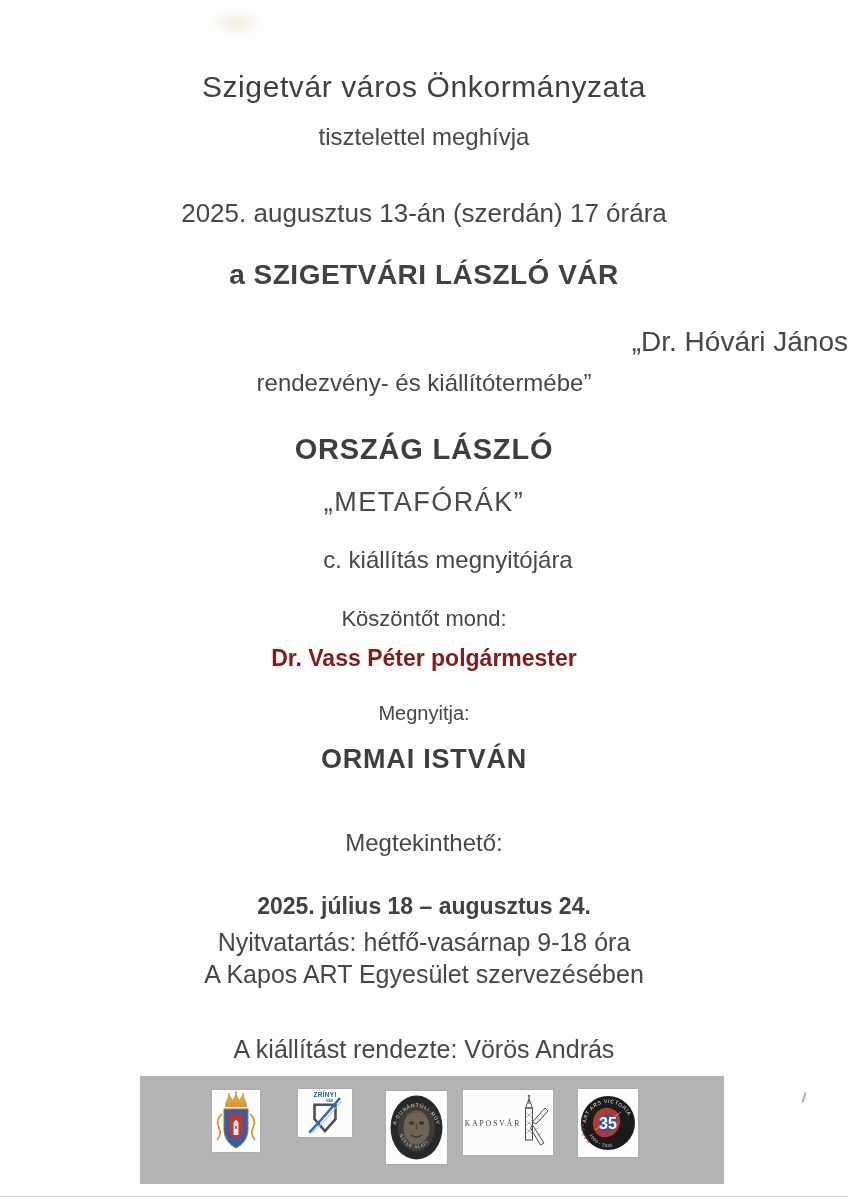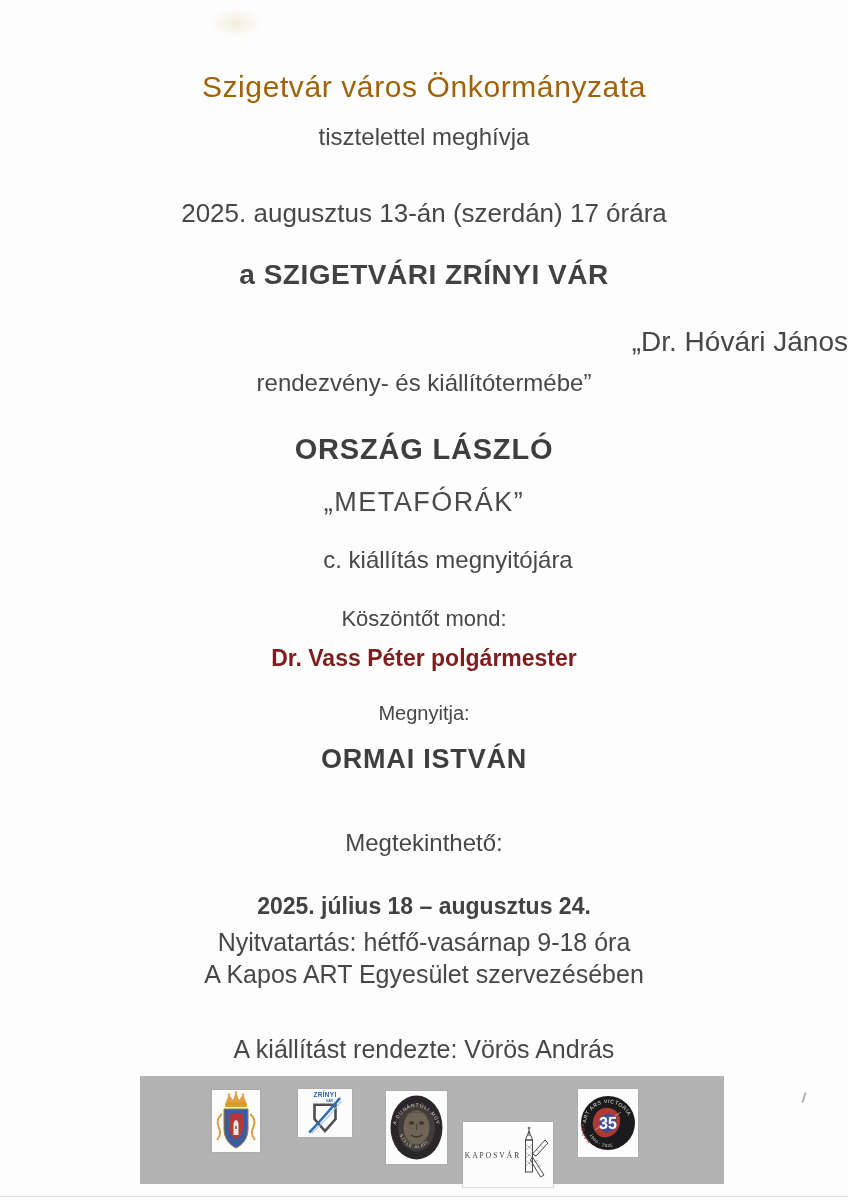--- a/index.html
+++ b/index.html
@@ -3,21 +3,21 @@
 <meta charset="utf-8">
 <style>
   html,body{margin:0;padding:0;background:#e9e9e9;}
   .page{
     position:relative;width:848px;height:1200px;margin:0 auto;
     background:#fdfdfd;overflow:hidden;
     font-family:"Liberation Sans","DejaVu Sans",sans-serif;
     color:#474747;
   }
   .line{position:absolute;left:0;width:100%;text-align:center;line-height:1.15;white-space:nowrap;}
-  .l-organizer {top:70px;  font-size:30px;letter-spacing:.6px;color:#a16207;}
+  .l-organizer {top:70px;  font-size:30px;letter-spacing:.6px;color:#404040;}
   .l-invite    {top:123px; font-size:24px;}
   .l-datetime  {top:199px; font-size:26px;}
   .l-venue1    {top:259px; font-size:28px;font-weight:600;letter-spacing:.5px;color:#424242;}
   .l-venue2    {top:326px; font-size:28px;text-align:right;}
   .l-venue3    {top:369px; font-size:24px;}
   .l-artist    {top:433px; font-size:29px;font-weight:800;letter-spacing:.8px;color:#3e3e3e;}
   .l-title     {top:487px; font-size:27px;font-weight:400;letter-spacing:1.5px;color:#4a4a4a;}
   .l-event     {top:546px; font-size:24px;padding-left:24px;}
   .l-greetlbl  {top:606px; font-size:22px;}
   .l-greetname {top:645px; font-size:23px;font-weight:700;color:#7f1d1d;}
@@ -34,21 +34,21 @@
     background:#b3b3b3;
   }
   .logo-tile{
     position:absolute;background:#fcfcfc;
     display:flex;align-items:center;justify-content:center;
     box-shadow:0 0 0 1px rgba(160,160,160,.35);
   }
   .t1{left:72px; top:14px;width:48px;height:62px;}
   .t2{left:158px;top:13px;width:54px;height:48px;}
   .t3{left:246px;top:15px;width:61px;height:73px;}
-  .t4{left:323px;top:14px;width:90px;height:65px;margin-top:32px;}
+  .t4{left:323px;top:14px;width:90px;height:65px;}
   .t5{left:438px;top:13px;width:60px;height:68px;}
   .logo-tile svg{display:block;width:100%;height:100%;}
   svg text{font-family:"Liberation Sans","DejaVu Sans",sans-serif;}
   .serif-text{font-family:"Liberation Serif","DejaVu Serif",serif;}
 
   .smudge{
     position:absolute;left:210px;top:8px;width:52px;height:30px;border-radius:50%;
     background:radial-gradient(ellipse at center, rgba(216,200,150,.30), rgba(216,200,150,0) 70%);
   }
   .scan-tick{
@@ -63,21 +63,21 @@
 </head>
 <body>
 
 <div class="page">
 
   <div class="smudge"></div>
 
   <div class="line l-organizer">Szigetvár város Önkormányzata</div>
   <div class="line l-invite">tisztelettel meghívja</div>
   <div class="line l-datetime">2025. augusztus 13-án (szerdán) 17 órára</div>
-  <div class="line l-venue1">a SZIGETVÁRI ZRÍNYI VÁR</div>
+  <div class="line l-venue1">a SZIGETVÁRI LÁSZLÓ VÁR</div>
   <div class="line l-venue2">„Dr. Hóvári János</div>
   <div class="line l-venue3">rendezvény- és kiállítótermébe”</div>
   <div class="line l-artist">ORSZÁG LÁSZLÓ</div>
   <div class="line l-title">„METAFÓRÁK”</div>
   <div class="line l-event">c. kiállítás megnyitójára</div>
   <div class="line l-greetlbl">Köszöntőt mond:</div>
   <div class="line l-greetname">Dr. Vass Péter polgármester</div>
   <div class="line l-openlbl">Megnyitja:</div>
   <div class="line l-openname">ORMAI ISTVÁN</div>
   <div class="line l-viewlbl">Megtekinthető:</div>

